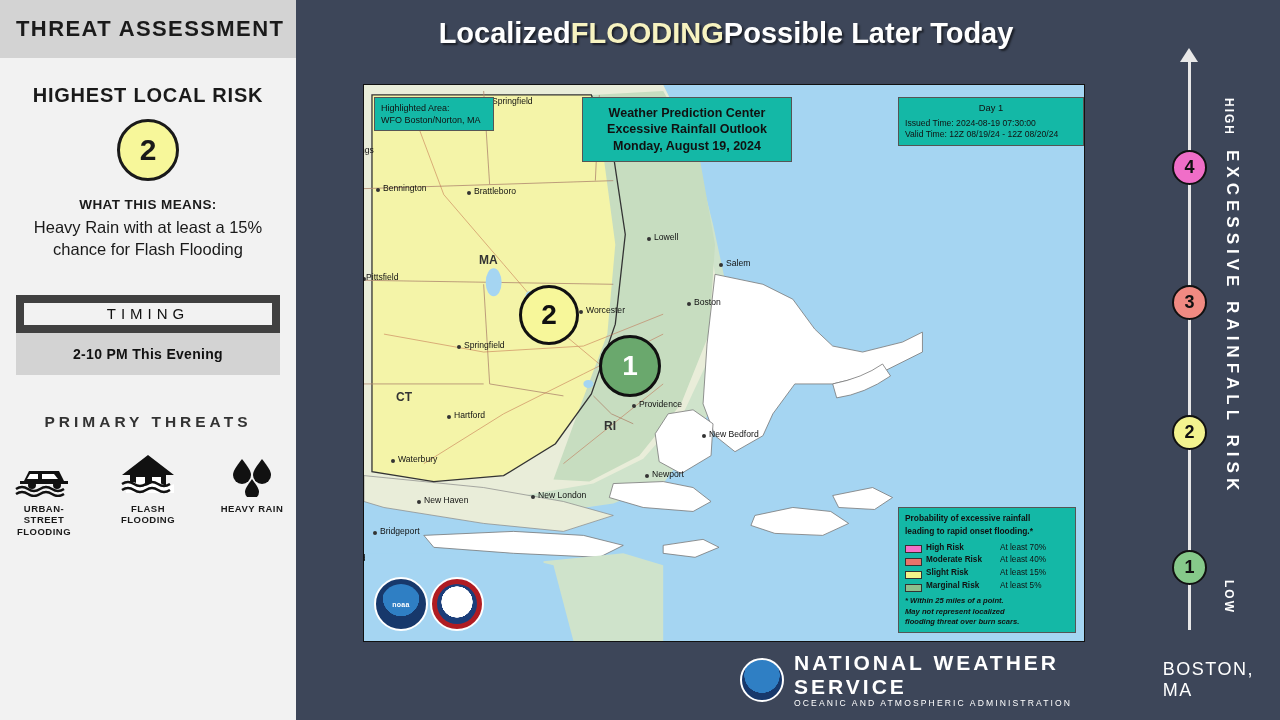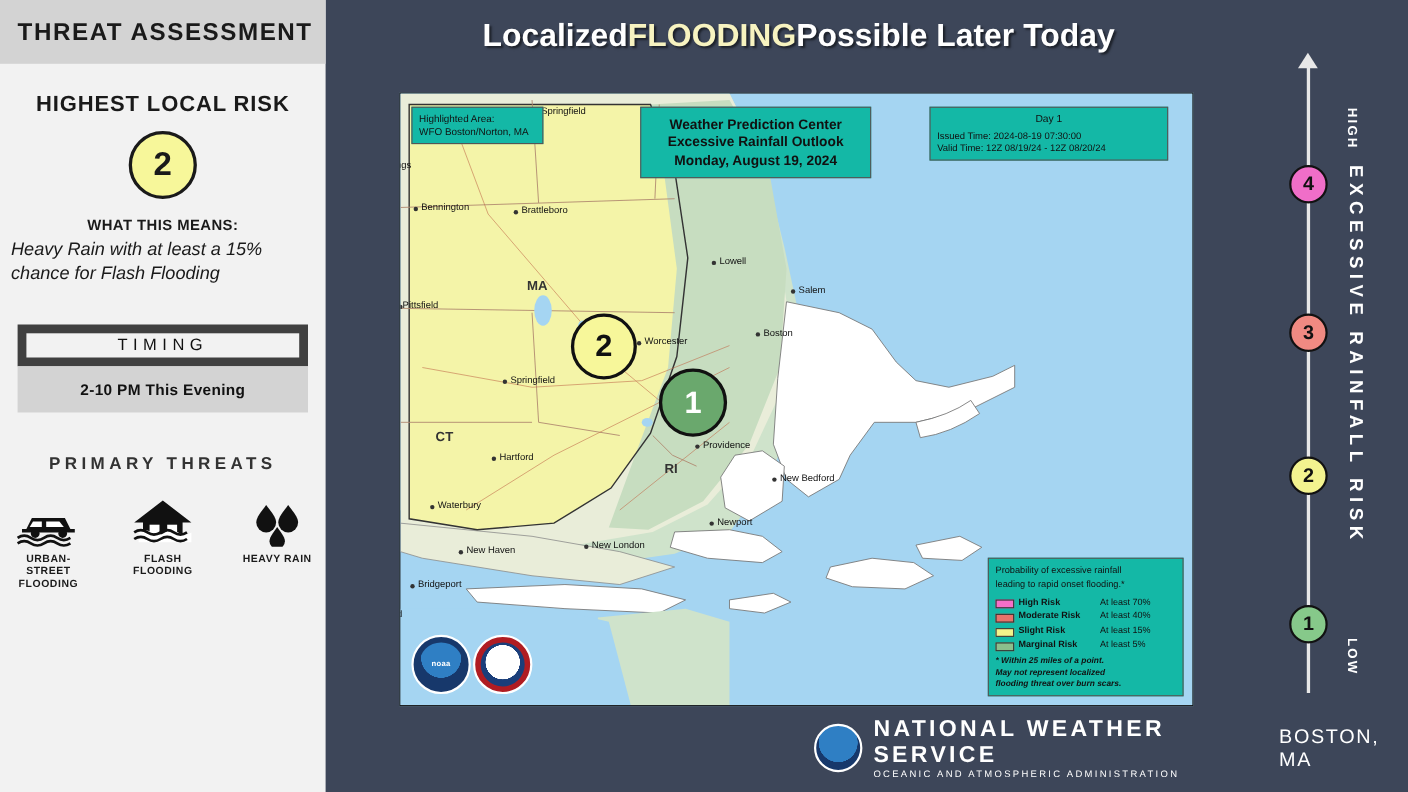--- a/index.html
+++ b/index.html
@@ -32,22 +32,22 @@
     width: 62px; height: 62px; border-radius: 50%;
     background: #f7f79a; border: 3px solid #1a1a1a;
     display: flex; align-items: center; justify-content: center;
     font-size: 30px; font-weight: bold; color: #1a1a1a;
   }
   .wtm-label {
     text-align: center; margin-top: 16px; font-size: 13.5px; font-weight: bold;
     letter-spacing: 0.4px; color: #1a1a1a;
   }
   .wtm-text {
-    margin-top: 4px; font-size: 16.5px; line-height: 1.35;
-    color: #1a1a1a; padding: 0 10px; font-style: italic;
+    text-align: center; margin-top: 4px; font-size: 16.5px; line-height: 1.35;
+    color: #1a1a1a; padding: 0 10px;
   }
   .timing-box {
     margin: 34px 16px 0 16px; border: 8px solid #404040; height: 38px;
     display: flex; align-items: center; justify-content: center;
   }
   .timing-title { font-size: 15px; letter-spacing: 5px; color: #111; font-weight: normal; }
   .timing-value-box {
     margin: 0 16px; background: #d3d3d3; height: 42px;
     display: flex; align-items: center; justify-content: center;
   }
@@ -86,28 +86,28 @@
   .map-box {
     position: absolute; background: #14b8a6; border: 1px solid #555;
     font-size: 9px; color: #111; padding: 4px 6px; line-height: 1.35;
   }
   .box-highlighted { left: 10px; top: 12px; width: 120px; }
   .box-wpc {
     left: 206px; top: 12px; width: 210px; text-align: center;
     font-weight: bold; font-size: 12.5px; line-height: 1.3; padding: 7px 6px; margin-left: 12px;
   }
   .box-issued {
-    right: 22px; top: 12px; width: 217px; text-align: center; font-size: 8.6px;
+    right: 0; top: 12px; width: 186px; text-align: center; font-size: 8.6px;
   }
   .box-issued .day1 { font-size: 9.4px; margin-bottom: 3px; }
   .box-issued .left { text-align: left; }
   .box-legend {
     right: 8px; bottom: 8px; width: 178px; font-size: 8.2px; line-height: 1.45;
   }
-  .box-legend .lg-title { font-weight: normal; font-size: 8.4px; margin-bottom: 4px; }
+  .box-legend .lg-title { font-weight: bold; font-size: 8.4px; margin-bottom: 4px; }
   .lg-row { display: flex; align-items: flex-end; gap: 4px; margin-bottom: 1px; }
   .lg-swatch { width: 17px; height: 8px; border: 1px solid #333; flex: none; }
   .lg-name { font-weight: bold; width: 70px; }
   .lg-val { }
   .lg-note { margin-top: 4px; font-style: italic; font-weight: bold; font-size: 7.6px; line-height: 1.4; }
 
   .map-circle {
     position: absolute; border-radius: 50%; border: 3px solid #111;
     display: flex; align-items: center; justify-content: center;
     font-size: 28px; font-weight: bold;

